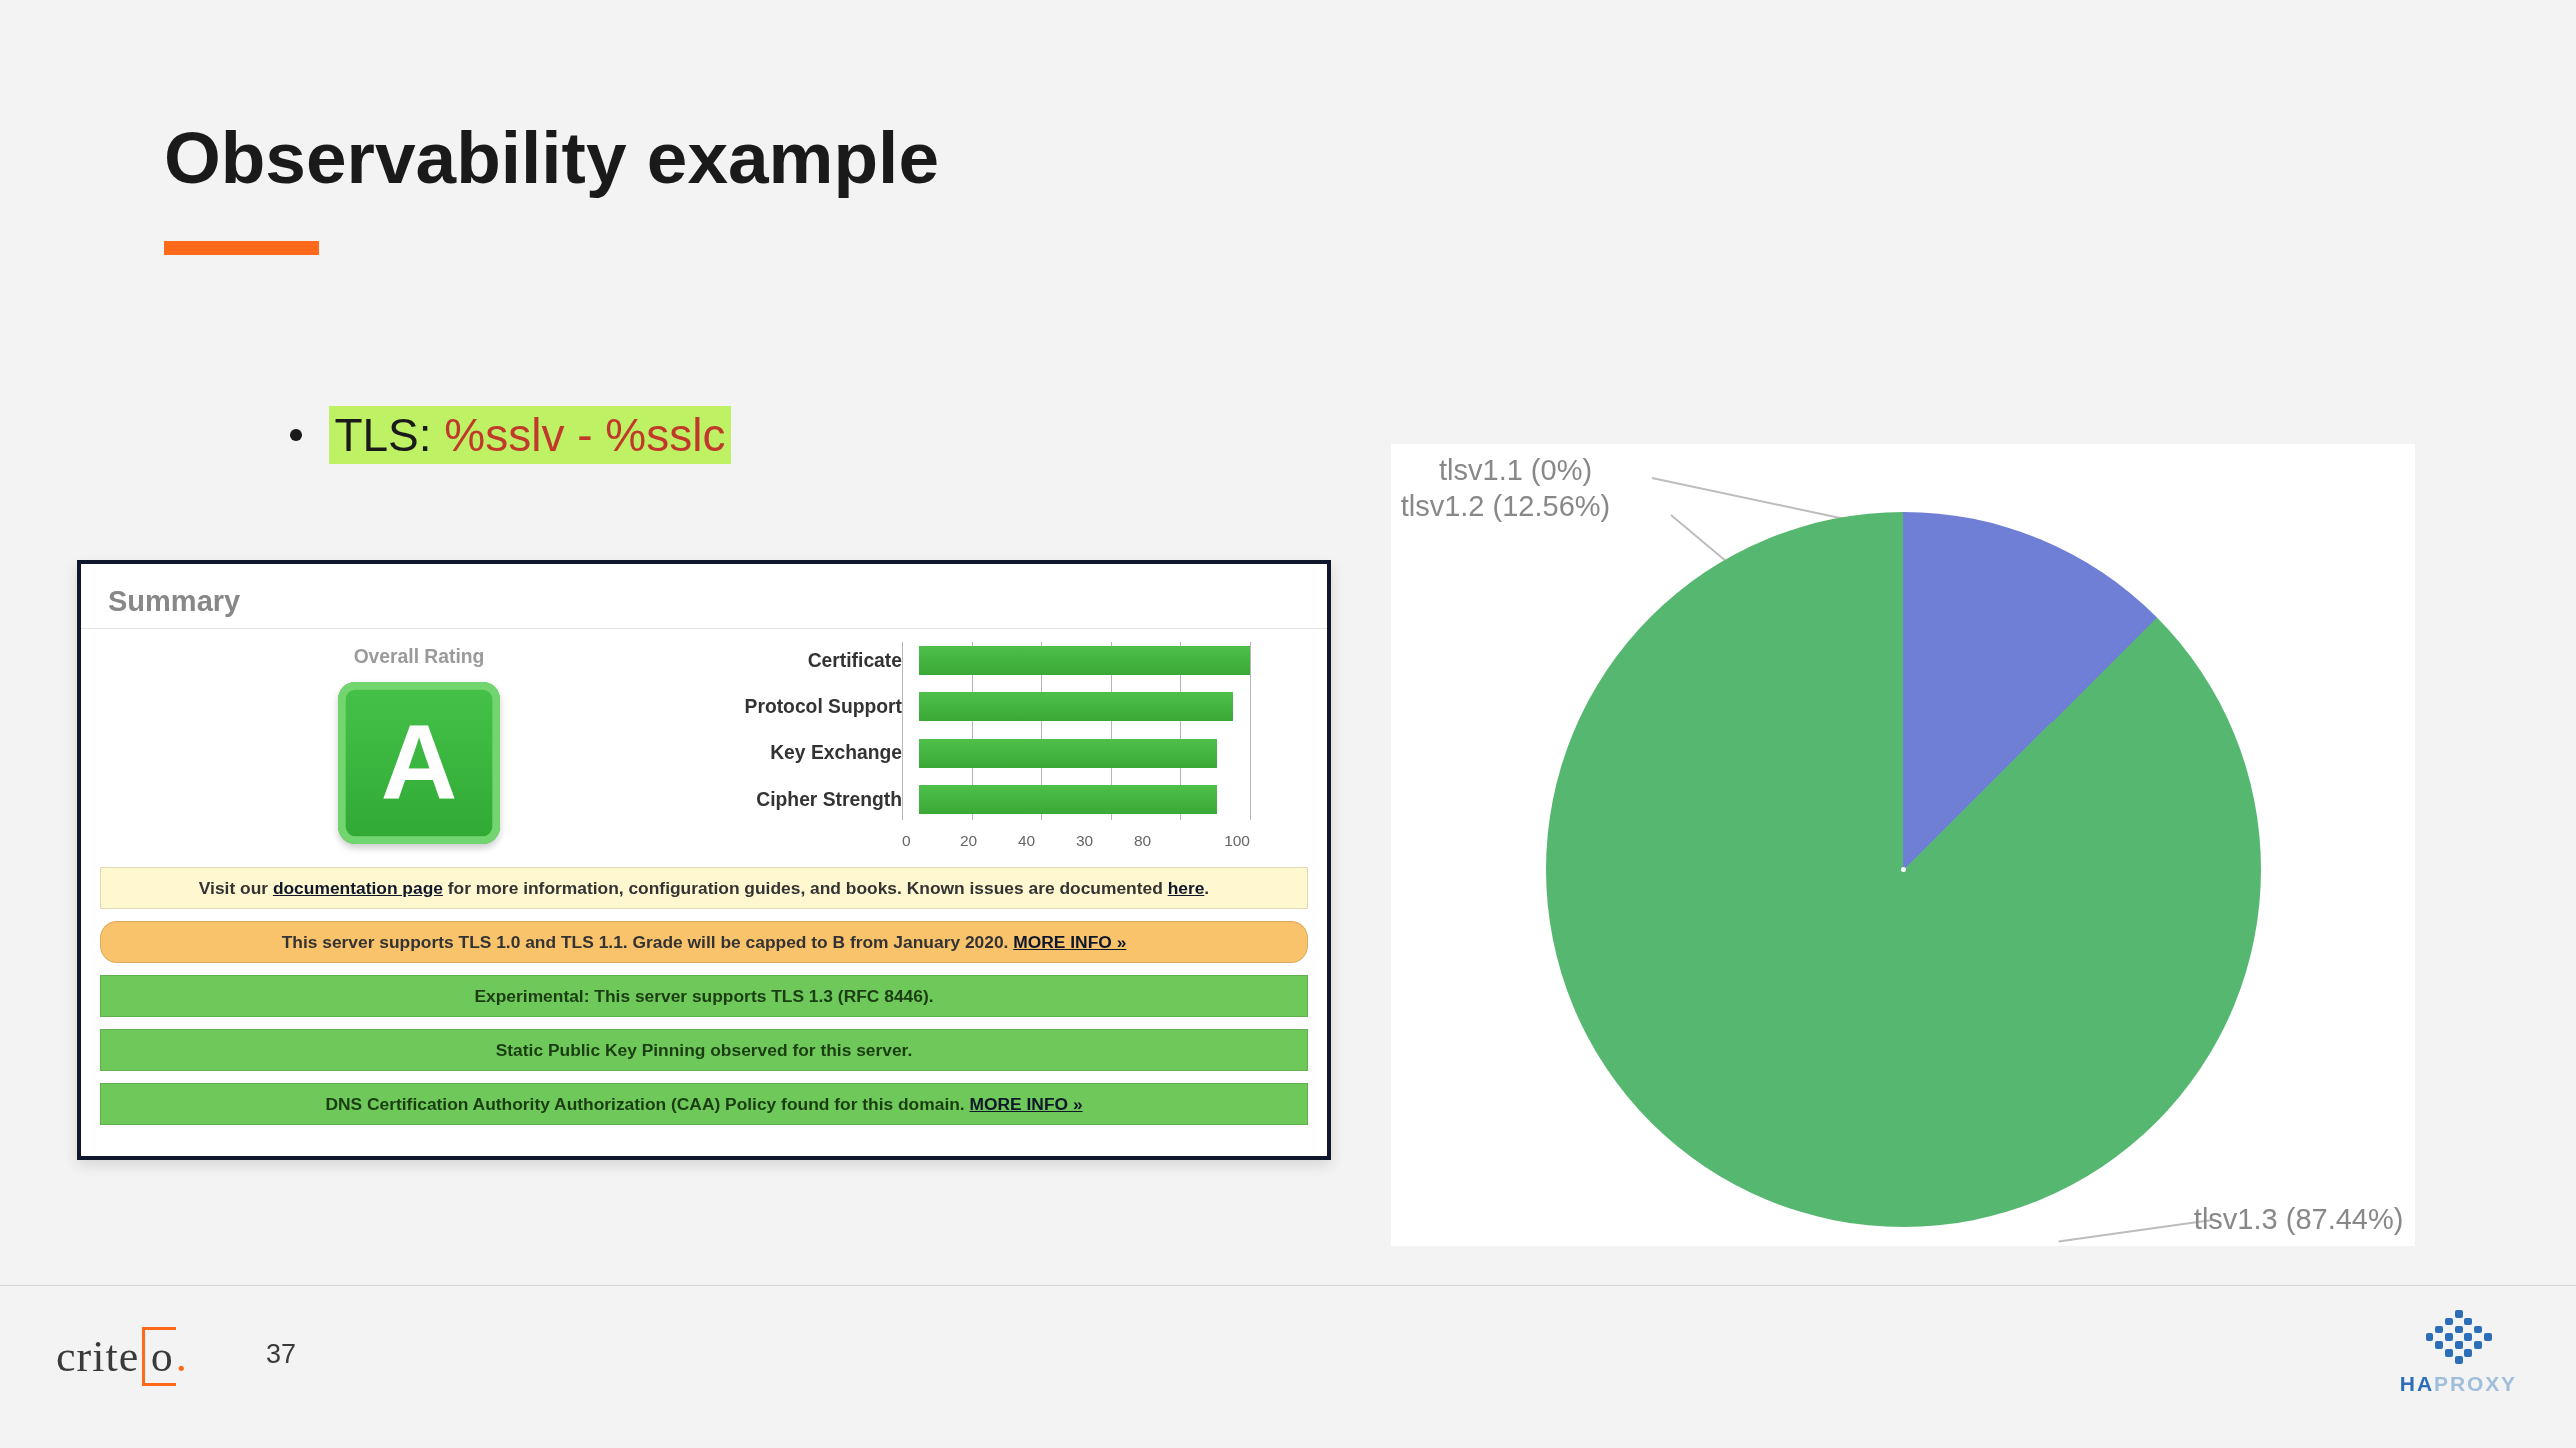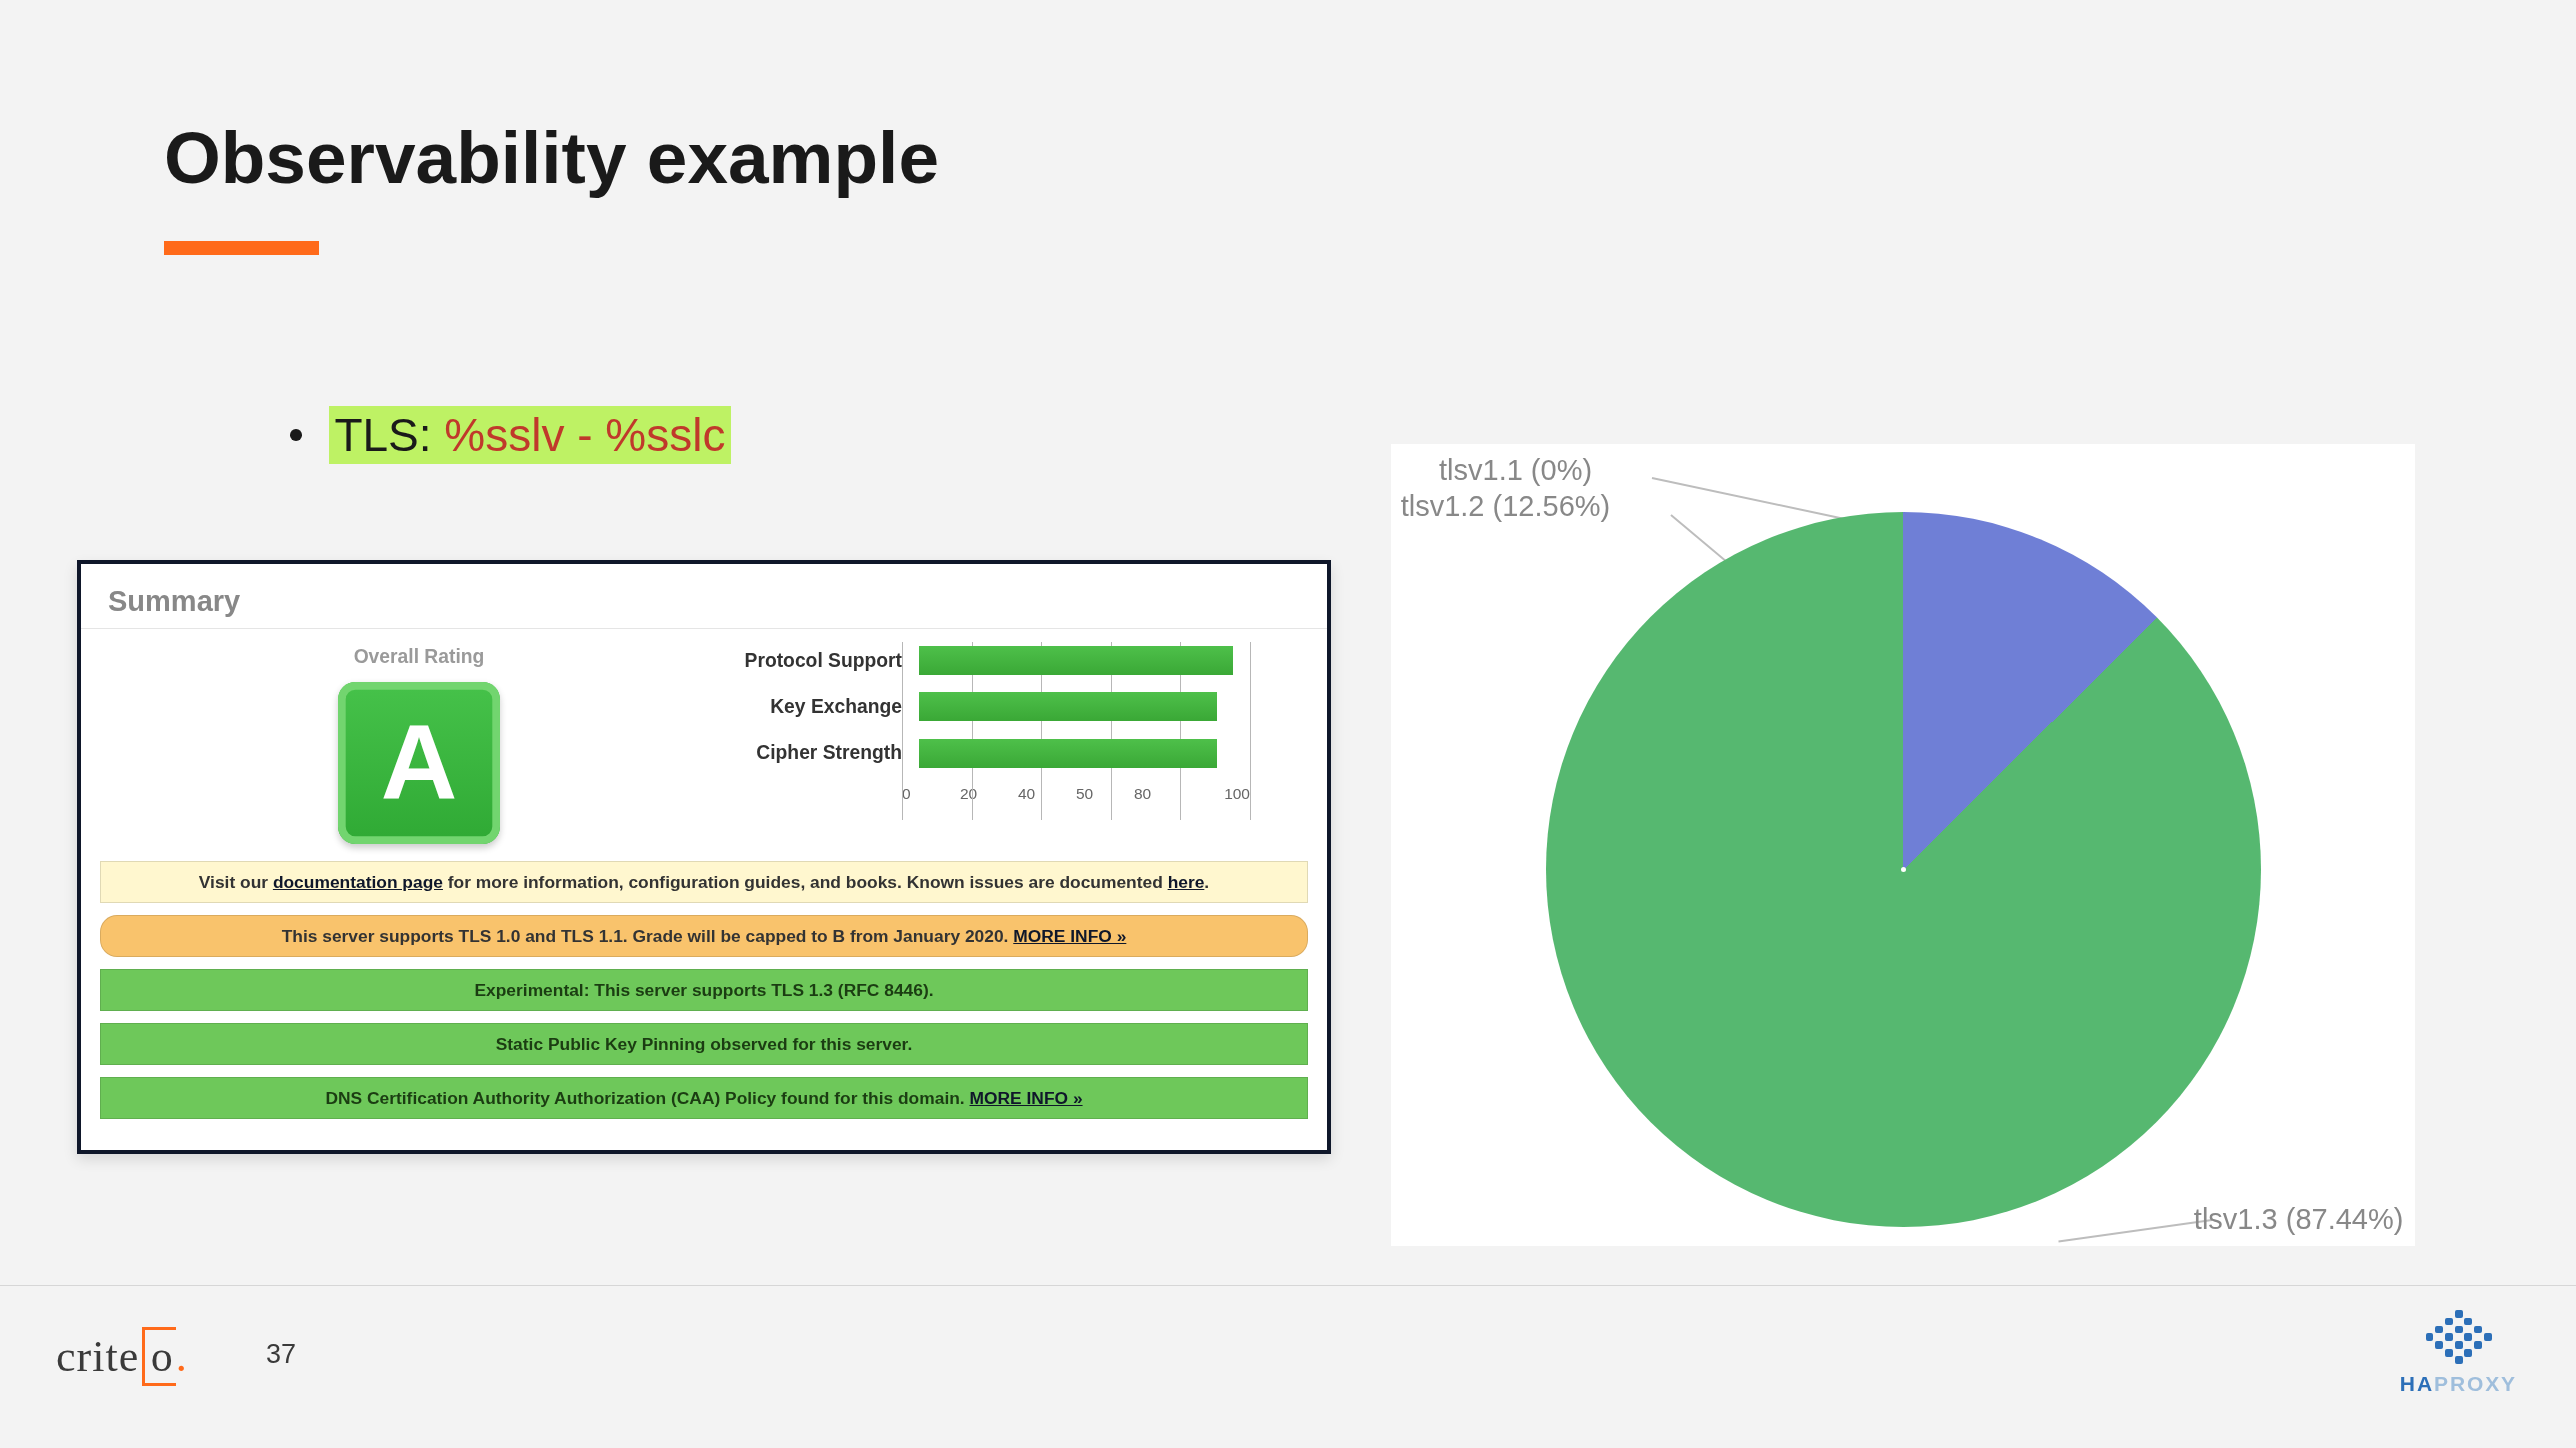--- a/index.html
+++ b/index.html
@@ -220,20 +220,26 @@
         <div class="gridlines">
           <div class="vl" style="left:0%"></div>
           <div class="vl" style="left:20%"></div>
           <div class="vl" style="left:40%"></div>
           <div class="vl" style="left:60%"></div>
           <div class="vl" style="left:80%"></div>
           <div class="vl" style="left:100%"></div>
         </div>
 
         <div class="bar-row">
+          <div class="bar-label">Certificate</div>
+          <div class="bar-track">
+              <div class="bar-fill" style="width:100%"></div>
+            </div>
+        </div>
+        <div class="bar-row">
           <div class="bar-label">Protocol Support</div>
           <div class="bar-track">
               <div class="bar-fill" style="width:95%"></div>
             </div>
         </div>
         <div class="bar-row">
           <div class="bar-label">Key Exchange</div>
           <div class="bar-track">
               <div class="bar-fill" style="width:90%"></div>
             </div>
@@ -242,21 +248,21 @@
           <div class="bar-label">Cipher Strength</div>
           <div class="bar-track">
               <div class="bar-fill" style="width:90%"></div>
             </div>
         </div>
 
         <div class="axis">
           <span>0</span>
           <span>20</span>
           <span>40</span>
-          <span>50</span>
+          <span>30</span>
           <span>80</span>
           <span>100</span>
         </div>
       </div>
     </div>
 
     <div class="banners">
       <div class="banner yellow">
         <span>Visit our </span><a href="#">documentation page</a><span> for more information, configuration guides, and books. Known issues are documented </span><a href="#">here</a><span>.</span>
       </div>

